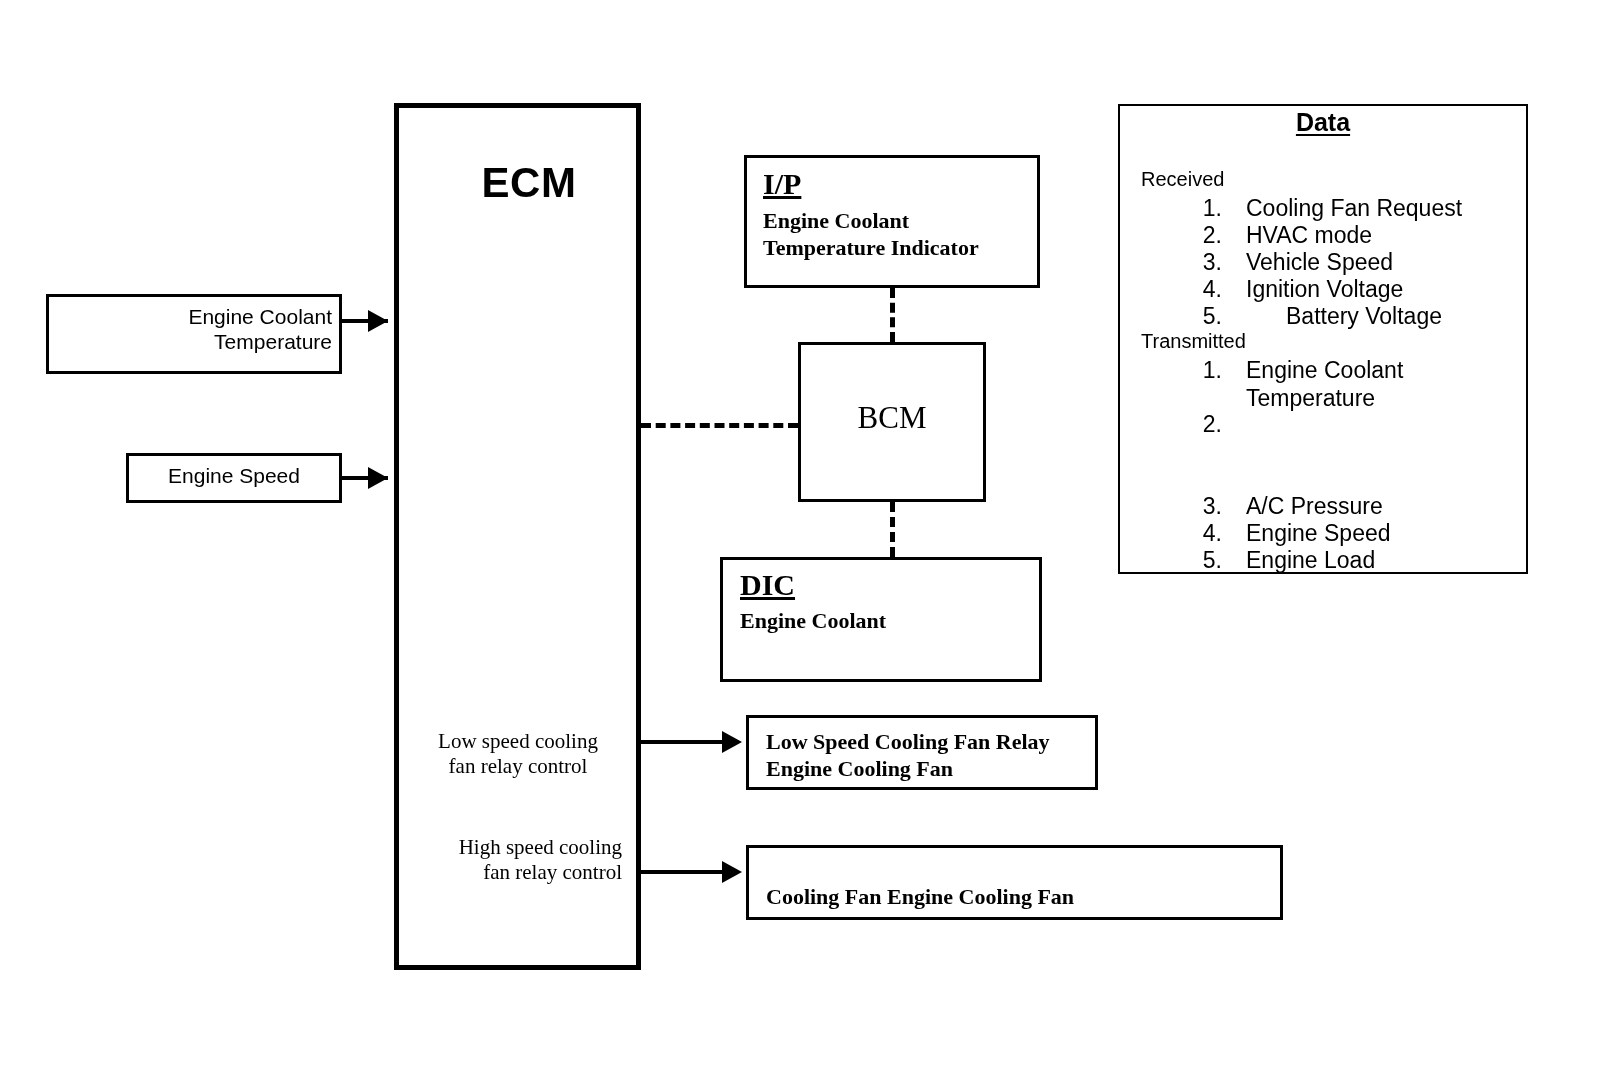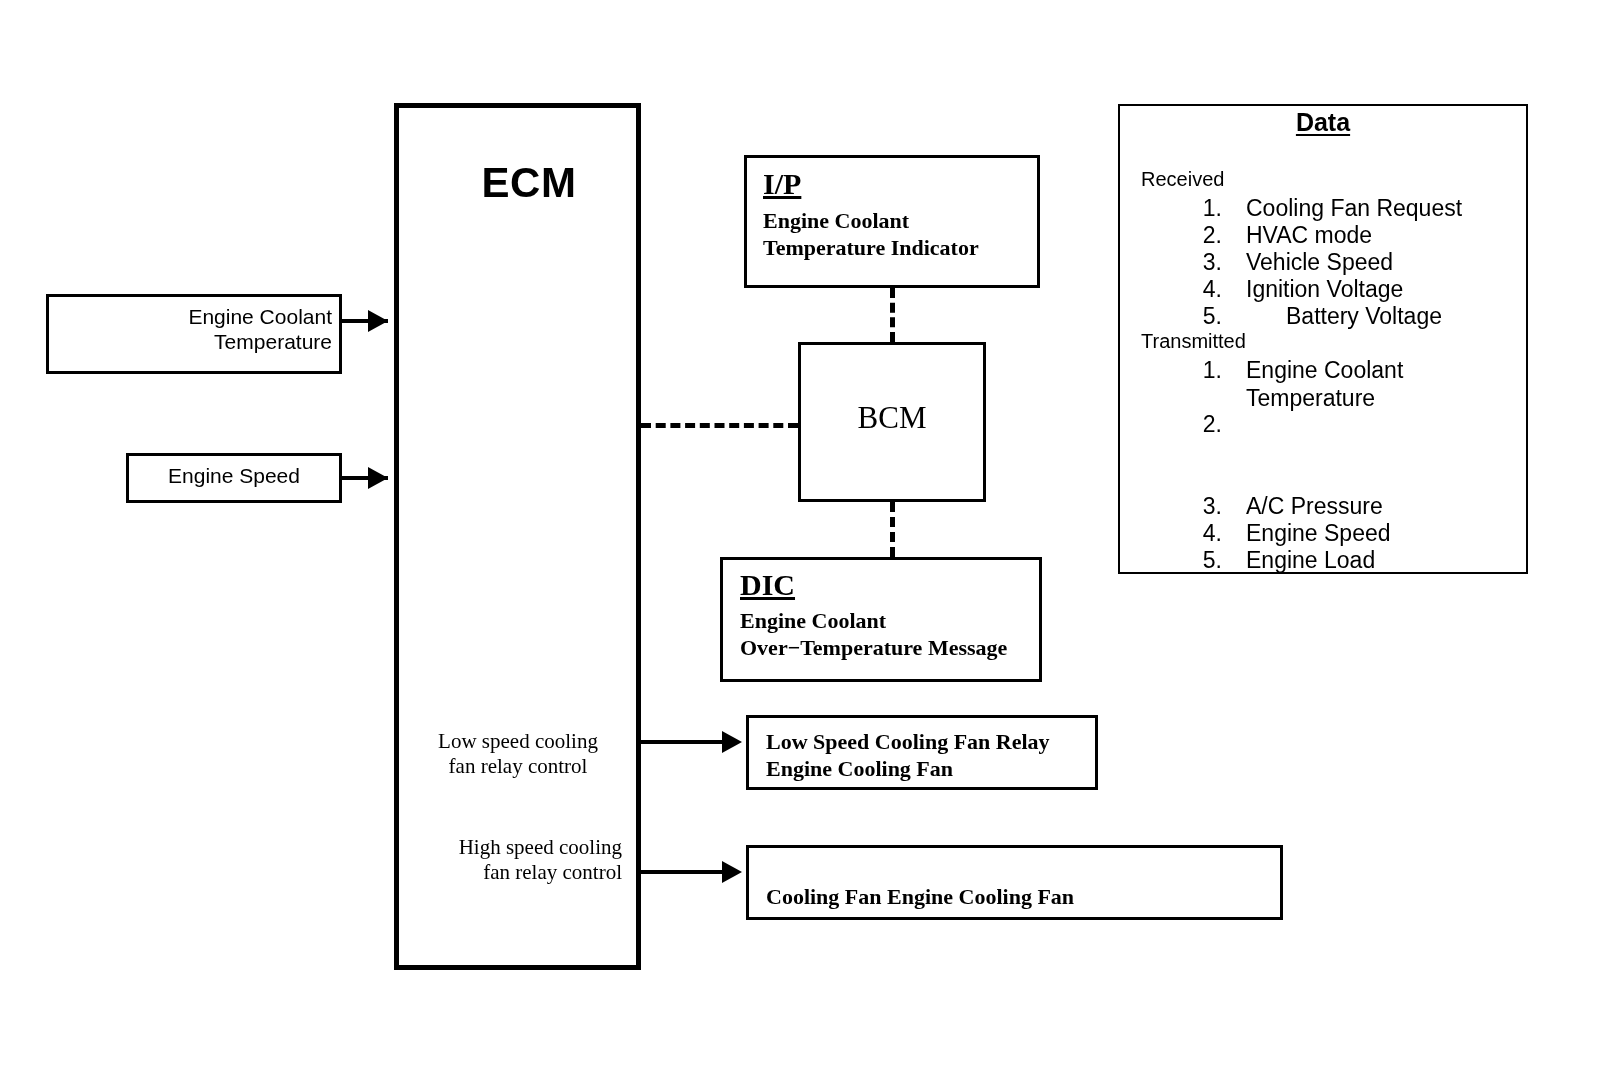--- a/index.html
+++ b/index.html
@@ -188,21 +188,20 @@
   <div class="txt serif" id="ip-title">I/P</div>
   <div class="txt serif" id="ip-l1">Engine Coolant</div>
   <div class="txt serif" id="ip-l2">Temperature Indicator</div>
 
   <div class="box" id="bcm-box"></div>
   <div class="txt serif" id="bcm-label">BCM</div>
 
   <div class="box" id="dic-box"></div>
   <div class="txt serif" id="dic-title">DIC</div>
   <div class="txt serif" id="dic-l1">Engine Coolant</div>
-  <div class="txt serif" id="dic-l2">Over−Temperature Message</div>
 
   <div class="dash-h" style="left:641px; top:423px; width:157px;"></div>
 
   <div class="dash-v" style="left:890px; top:288px; height:54px;"></div>
 
   <div class="dash-v" style="left:890px; top:502px; height:55px;"></div>
 
   <div class="txt serif" id="low-ctrl-label">Low speed cooling
 fan relay control</div>
   <div class="txt serif" id="high-ctrl-label">High speed cooling

